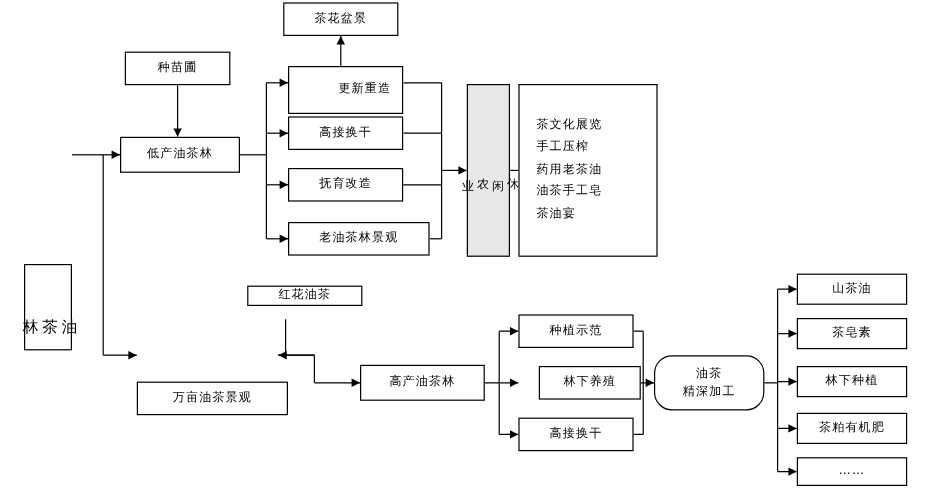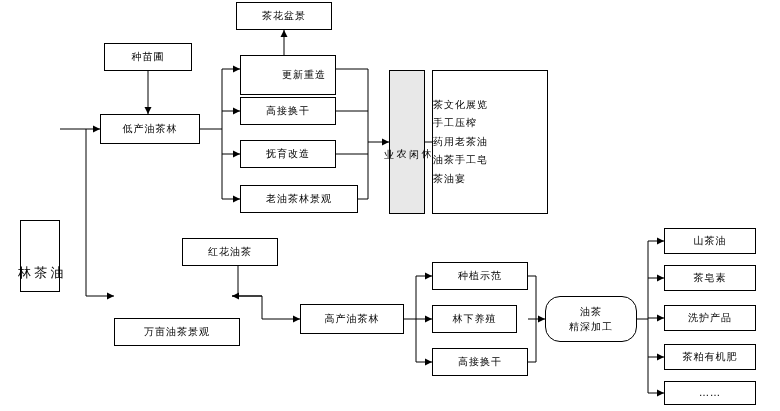--- a/index.html
+++ b/index.html
@@ -150,44 +150,44 @@
 
   <div class="node" style="left:240px; top:185px; width:118px; height:28px;">老油茶林景观</div>
 
   <div class="node" style="left:236px; top:2px; width:96px; height:28px;">茶花盆景</div>
 
   <div class="node vertical gray" style="left:389px; top:70px; width:36px; height:144px;">休
 闲
 农
 业</div>
 
-  <div class="node" style="left:432px; top:70px; width:116px; height:144px; text-align:left; justify-content:flex-start; padding-left:0; line-height:1.85;">茶文化展览
+  <div class="node" style="left:432px; top:70px; width:116px; height:144px; text-align:left; justify-content:flex-start; padding-left:14px; line-height:1.85;">茶文化展览
 手工压榨
 药用老茶油
 油茶手工皂
 茶油宴</div>
 
-  <div class="node" style="left:182px; top:238px; width:96px; height:28px;text-align:right;">红花油茶</div>
+  <div class="node" style="left:206px; top:238px; width:96px; height:17px;text-align:right;">红花油茶</div>
 
   <div class="node" style="left:114px; top:282px; width:126px; height:28px;margin-top:36px;">万亩油茶景观</div>
 
   <div class="node" style="left:300px; top:304px; width:104px; height:30px;">高产油茶林</div>
 
   <div class="node" style="left:432px; top:262px; width:96px; height:28px;">种植示范</div>
 
-  <div class="node" style="left:432px; top:305px; width:85px; height:28px;">林下养殖</div>
+  <div class="node" style="left:449px; top:305px; width:85px; height:28px;">林下养殖</div>
 
   <div class="node" style="left:432px; top:348px; width:96px; height:28px;">高接换干</div>
 
   <div class="node" style="left:545px; top:296px; width:92px; height:46px; line-height:1.5;border-radius:15px;">油茶
 精深加工</div>
 
   <div class="node" style="left:664px; top:228px; width:92px; height:26px;">山茶油</div>
 
   <div class="node" style="left:664px; top:265px; width:92px; height:26px;">茶皂素</div>
 
-  <div class="node" style="left:664px; top:305px; width:92px; height:26px;">洗护产品</div>
+  <div class="node" style="left:664px; top:305px; width:92px; height:26px;">林下种植</div>
 
   <div class="node" style="left:664px; top:344px; width:92px; height:26px;">茶粕有机肥</div>
 
   <div class="node" style="left:664px; top:381px; width:92px; height:24px;">……</div>
 
 </div>
 
 </body></html>

